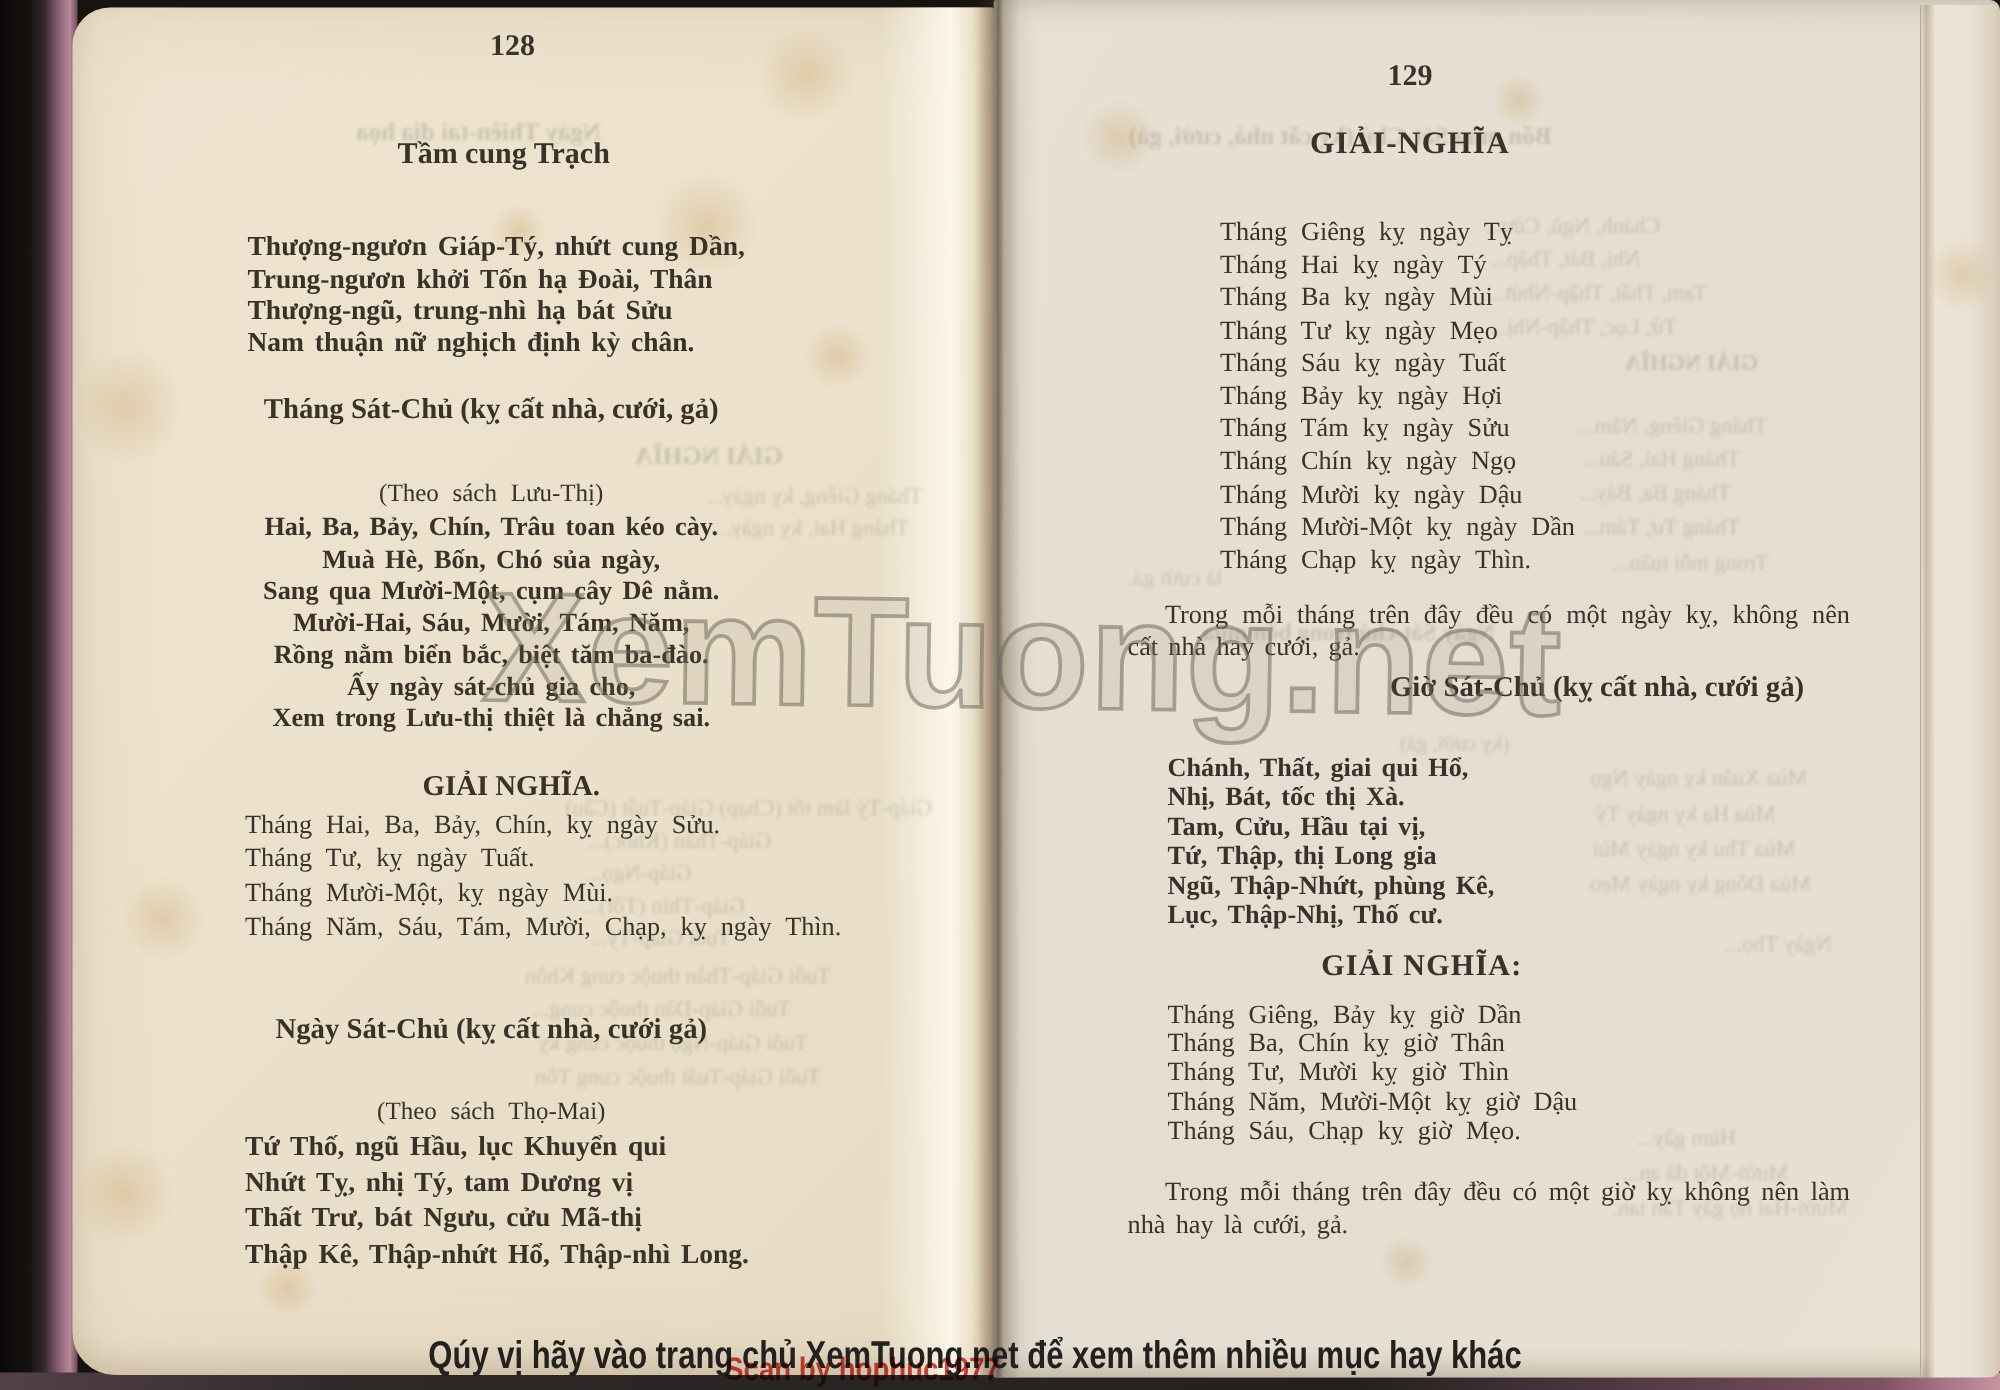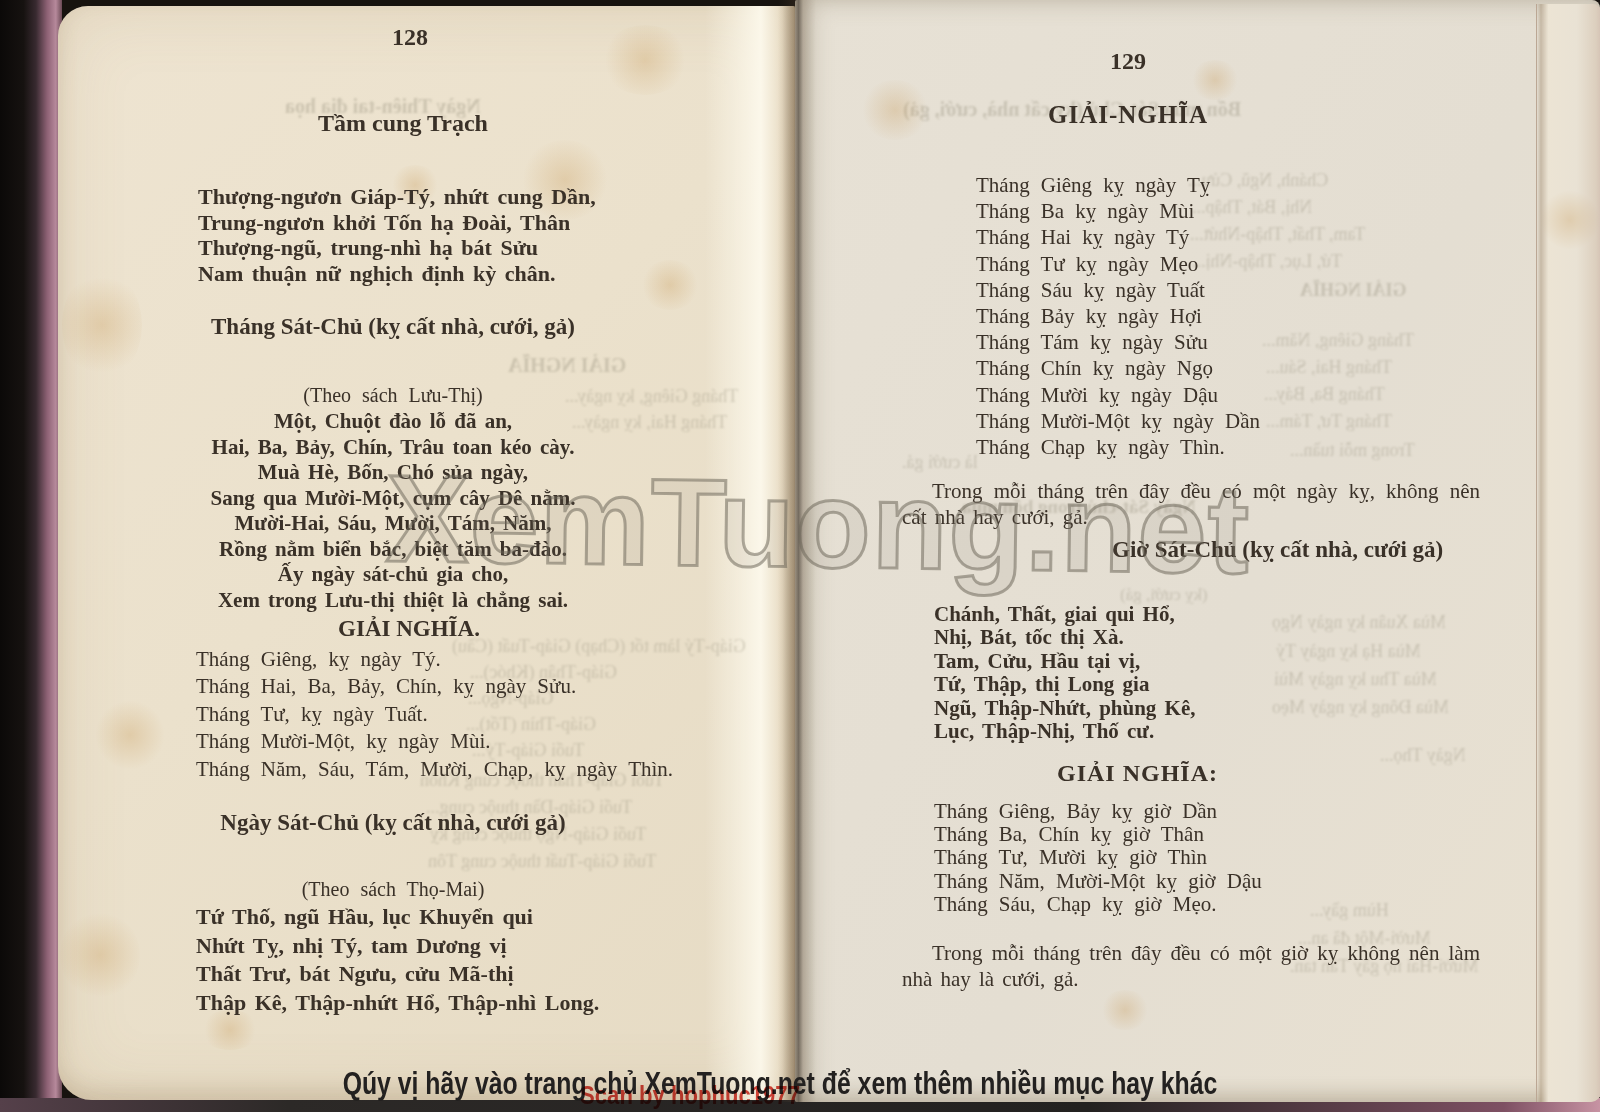--- a/index.html
+++ b/index.html
@@ -121,34 +121,32 @@
   <span class="poemline nw ws2">Trung-ngươn khởi Tốn hạ Đoài, Thân</span>
   <span class="poemline nw ws2">Thượng-ngũ, trung-nhì hạ bát Sửu</span>
   <span class="poemline nw ws2">Nam thuận nữ nghịch định kỳ chân.</span>
 </div>
 
 <div class="abs txt ink h2 b ctr nw" style="left:158px;top:314px;width:470px;">Tháng Sát-Chủ (kỵ cất nhà, cưới, gả)</div>
 
 <div class="abs txt ink src ctr" style="left:158px;top:384px;width:470px;word-spacing:.3em;">(Theo sách Lưu-Thị)</div>
 
 <div class="abs txt ink b ctr" style="left:148px;top:409px;width:490px;font-size:21px;line-height:25.5px;">
-  <span class="poemline nw ws2">Một, Chuột đào lỗ đã an,</span>
   <span class="poemline nw ws2">Hai, Ba, Bảy, Chín, Trâu toan kéo cày.</span>
   <span class="poemline nw ws2">Muà Hè, Bốn, Chó sủa ngày,</span>
   <span class="poemline nw ws2">Sang qua Mười-Một, cụm cây Dê nằm.</span>
   <span class="poemline nw ws2">Mười-Hai, Sáu, Mười, Tám, Năm,</span>
   <span class="poemline nw ws2">Rồng nằm biển bắc, biệt tăm ba-đào.</span>
   <span class="poemline nw ws2">Ấy ngày sát-chủ gia cho,</span>
   <span class="poemline nw ws2">Xem trong Lưu-thị thiệt là chẳng sai.</span>
 </div>
 
 <div class="abs txt ink b ctr nw" style="left:174px;top:616px;width:470px;font-size:23px;">GIẢI NGHĨA.</div>
 
 <div class="abs txt ink body21 ws" style="left:196px;top:646px;">
-  <span class="poemline nw">Tháng Giêng, kỵ ngày Tý.</span>
   <span class="poemline nw">Tháng Hai, Ba, Bảy, Chín, kỵ ngày Sửu.</span>
   <span class="poemline nw">Tháng Tư, kỵ ngày Tuất.</span>
   <span class="poemline nw">Tháng Mười-Một, kỵ ngày Mùi.</span>
   <span class="poemline nw">Tháng Năm, Sáu, Tám, Mười, Chạp, kỵ ngày Thìn.</span>
 </div>
 
 <div class="abs txt ink h2 b ctr nw" style="left:158px;top:810px;width:470px;">Ngày Sát-Chủ (kỵ cất nhà, cưới gả)</div>
 
 <div class="abs txt ink src ctr" style="left:158px;top:878px;width:470px;word-spacing:.3em;">(Theo sách Thọ-Mai)</div>
 
@@ -158,22 +156,22 @@
   <span class="poemline nw ws2">Thất Trư, bát Ngưu, cửu Mã-thị</span>
   <span class="poemline nw ws2">Thập Kê, Thập-nhứt Hổ, Thập-nhì Long.</span>
 </div>
 
 <div class="abs txt ink h1 b ctr" style="left:900px;top:48px;width:456px;">129</div>
 
 <div class="abs txt ink b ctr nw" style="left:900px;top:101px;width:456px;font-size:25px;letter-spacing:1px;">GIẢI-NGHĨA</div>
 
 <div class="abs txt ink ws" style="left:976px;top:172px;font-size:21px;line-height:26.2px;">
   <span class="poemline nw">Tháng Giêng kỵ ngày Tỵ</span>
+  <span class="poemline nw">Tháng Hai kỵ ngày Tý</span>
   <span class="poemline nw">Tháng Ba kỵ ngày Mùi</span>
-  <span class="poemline nw">Tháng Hai kỵ ngày Tý</span>
   <span class="poemline nw">Tháng Tư kỵ ngày Mẹo</span>
   <span class="poemline nw">Tháng Sáu kỵ ngày Tuất</span>
   <span class="poemline nw">Tháng Bảy kỵ ngày Hợi</span>
   <span class="poemline nw">Tháng Tám kỵ ngày Sửu</span>
   <span class="poemline nw">Tháng Chín kỵ ngày Ngọ</span>
   <span class="poemline nw">Tháng Mười kỵ ngày Dậu</span>
   <span class="poemline nw">Tháng Mười-Một kỵ ngày Dần</span>
   <span class="poemline nw">Tháng Chạp kỵ ngày Thìn.</span>
 </div>
 

